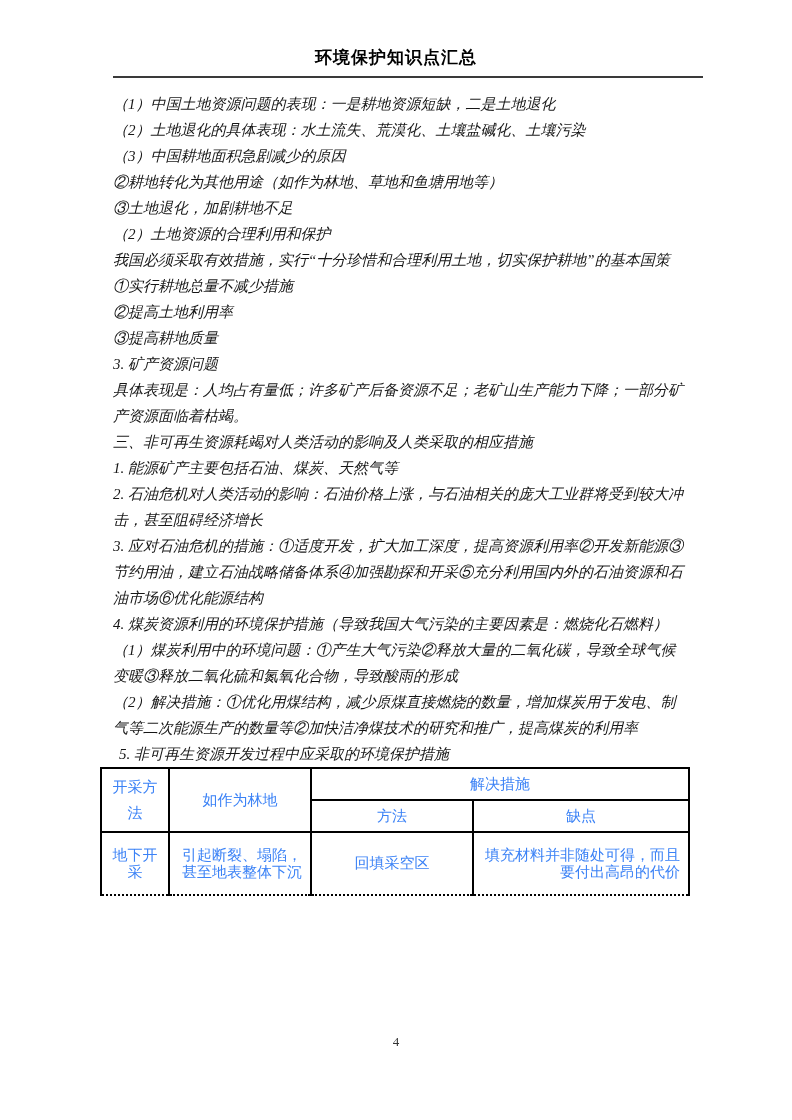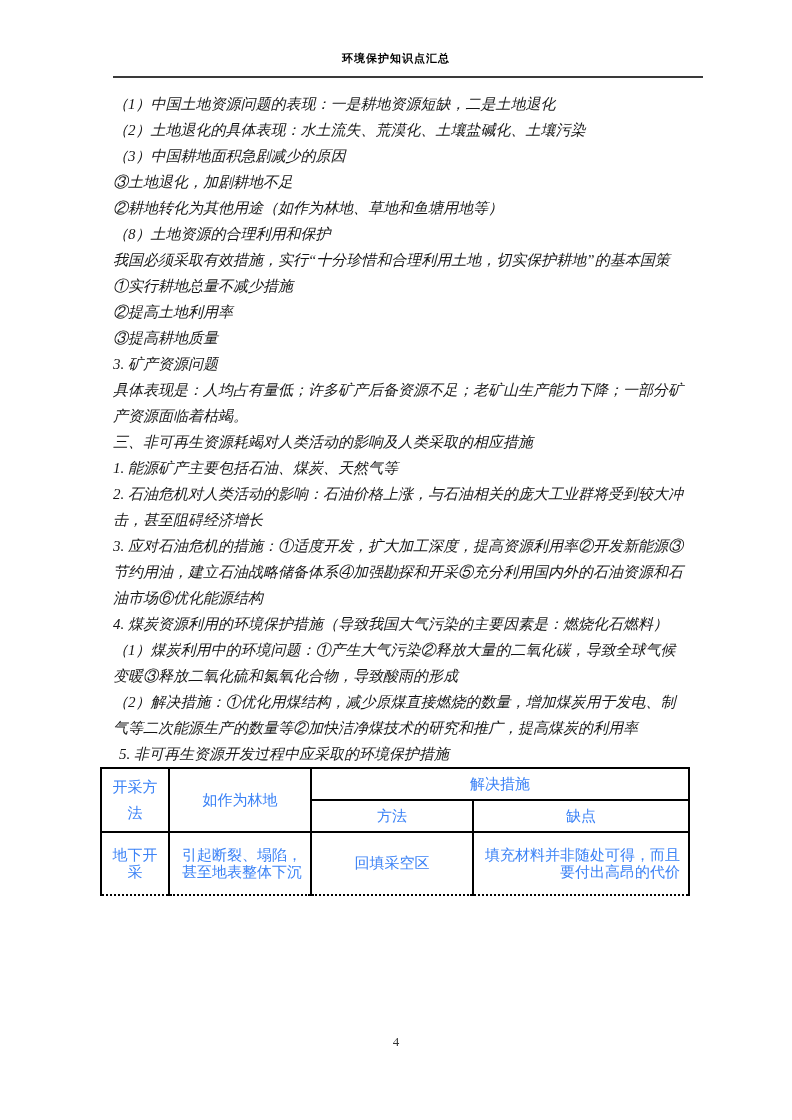--- a/index.html
+++ b/index.html
@@ -9,21 +9,21 @@
     background: #ffffff;
     font-family: "Liberation Serif", "DejaVu Serif", serif;
     color: #1a1a1a;
     position: relative;
     overflow: hidden;
   }
   .page { position: relative; width: 792px; height: 1120px; }
 
   .doc-header { padding-top: 47px; text-align: center; }
   .doc-title {
-    font-size: 11px; font-weight: bold; line-height: 22px;
+    font-size: 17px; font-weight: bold; line-height: 22px;
     letter-spacing: 1px; color: #000;
   }
   .title-rule {
     margin: 7px 0 0 113px;
     width: 590px; height: 0;
     border-top: 2px solid #3a3a3a;
   }
 
   .content {
     margin: 13px 0 0 113px;
@@ -84,23 +84,23 @@
 
   <div class="doc-header">
     <div class="doc-title">环境保护知识点汇总</div>
     <div class="title-rule"></div>
   </div>
 
   <div class="content">
     <p>（1）中国土地资源问题的表现：一是耕地资源短缺，二是土地退化</p>
     <p>（2）土地退化的具体表现：水土流失、荒漠化、土壤盐碱化、土壤污染</p>
     <p>（3）中国耕地面积急剧减少的原因</p>
+    <p>②耕地转化为其他用途（如作为林地、草地和鱼塘用地等）</p>
     <p>③土地退化，加剧耕地不足</p>
-    <p>②耕地转化为其他用途（如作为林地、草地和鱼塘用地等）</p>
-    <p>（8）土地资源的合理利用和保护</p>
+    <p>（2）土地资源的合理利用和保护</p>
     <p>我国必须采取有效措施，实行“十分珍惜和合理利用土地，切实保护耕地”的基本国策</p>
     <p>①实行耕地总量不减少措施</p>
     <p>②提高土地利用率</p>
     <p>③提高耕地质量</p>
     <p>3. 矿产资源问题</p>
     <p>具体表现是：人均占有量低；许多矿产后备资源不足；老矿山生产能力下降；一部分矿产资源面临着枯竭。</p>
     <p>三、非可再生资源耗竭对人类活动的影响及人类采取的相应措施</p>
     <p>1. 能源矿产主要包括石油、煤炭、天然气等</p>
     <p>2. 石油危机对人类活动的影响：石油价格上涨，与石油相关的庞大工业群将受到较大冲击，甚至阻碍经济增长</p>
     <p>3. 应对石油危机的措施：①适度开发，扩大加工深度，提高资源利用率②开发新能源③节约用油，建立石油战略储备体系④加强勘探和开采⑤充分利用国内外的石油资源和石油市场⑥优化能源结构</p>

